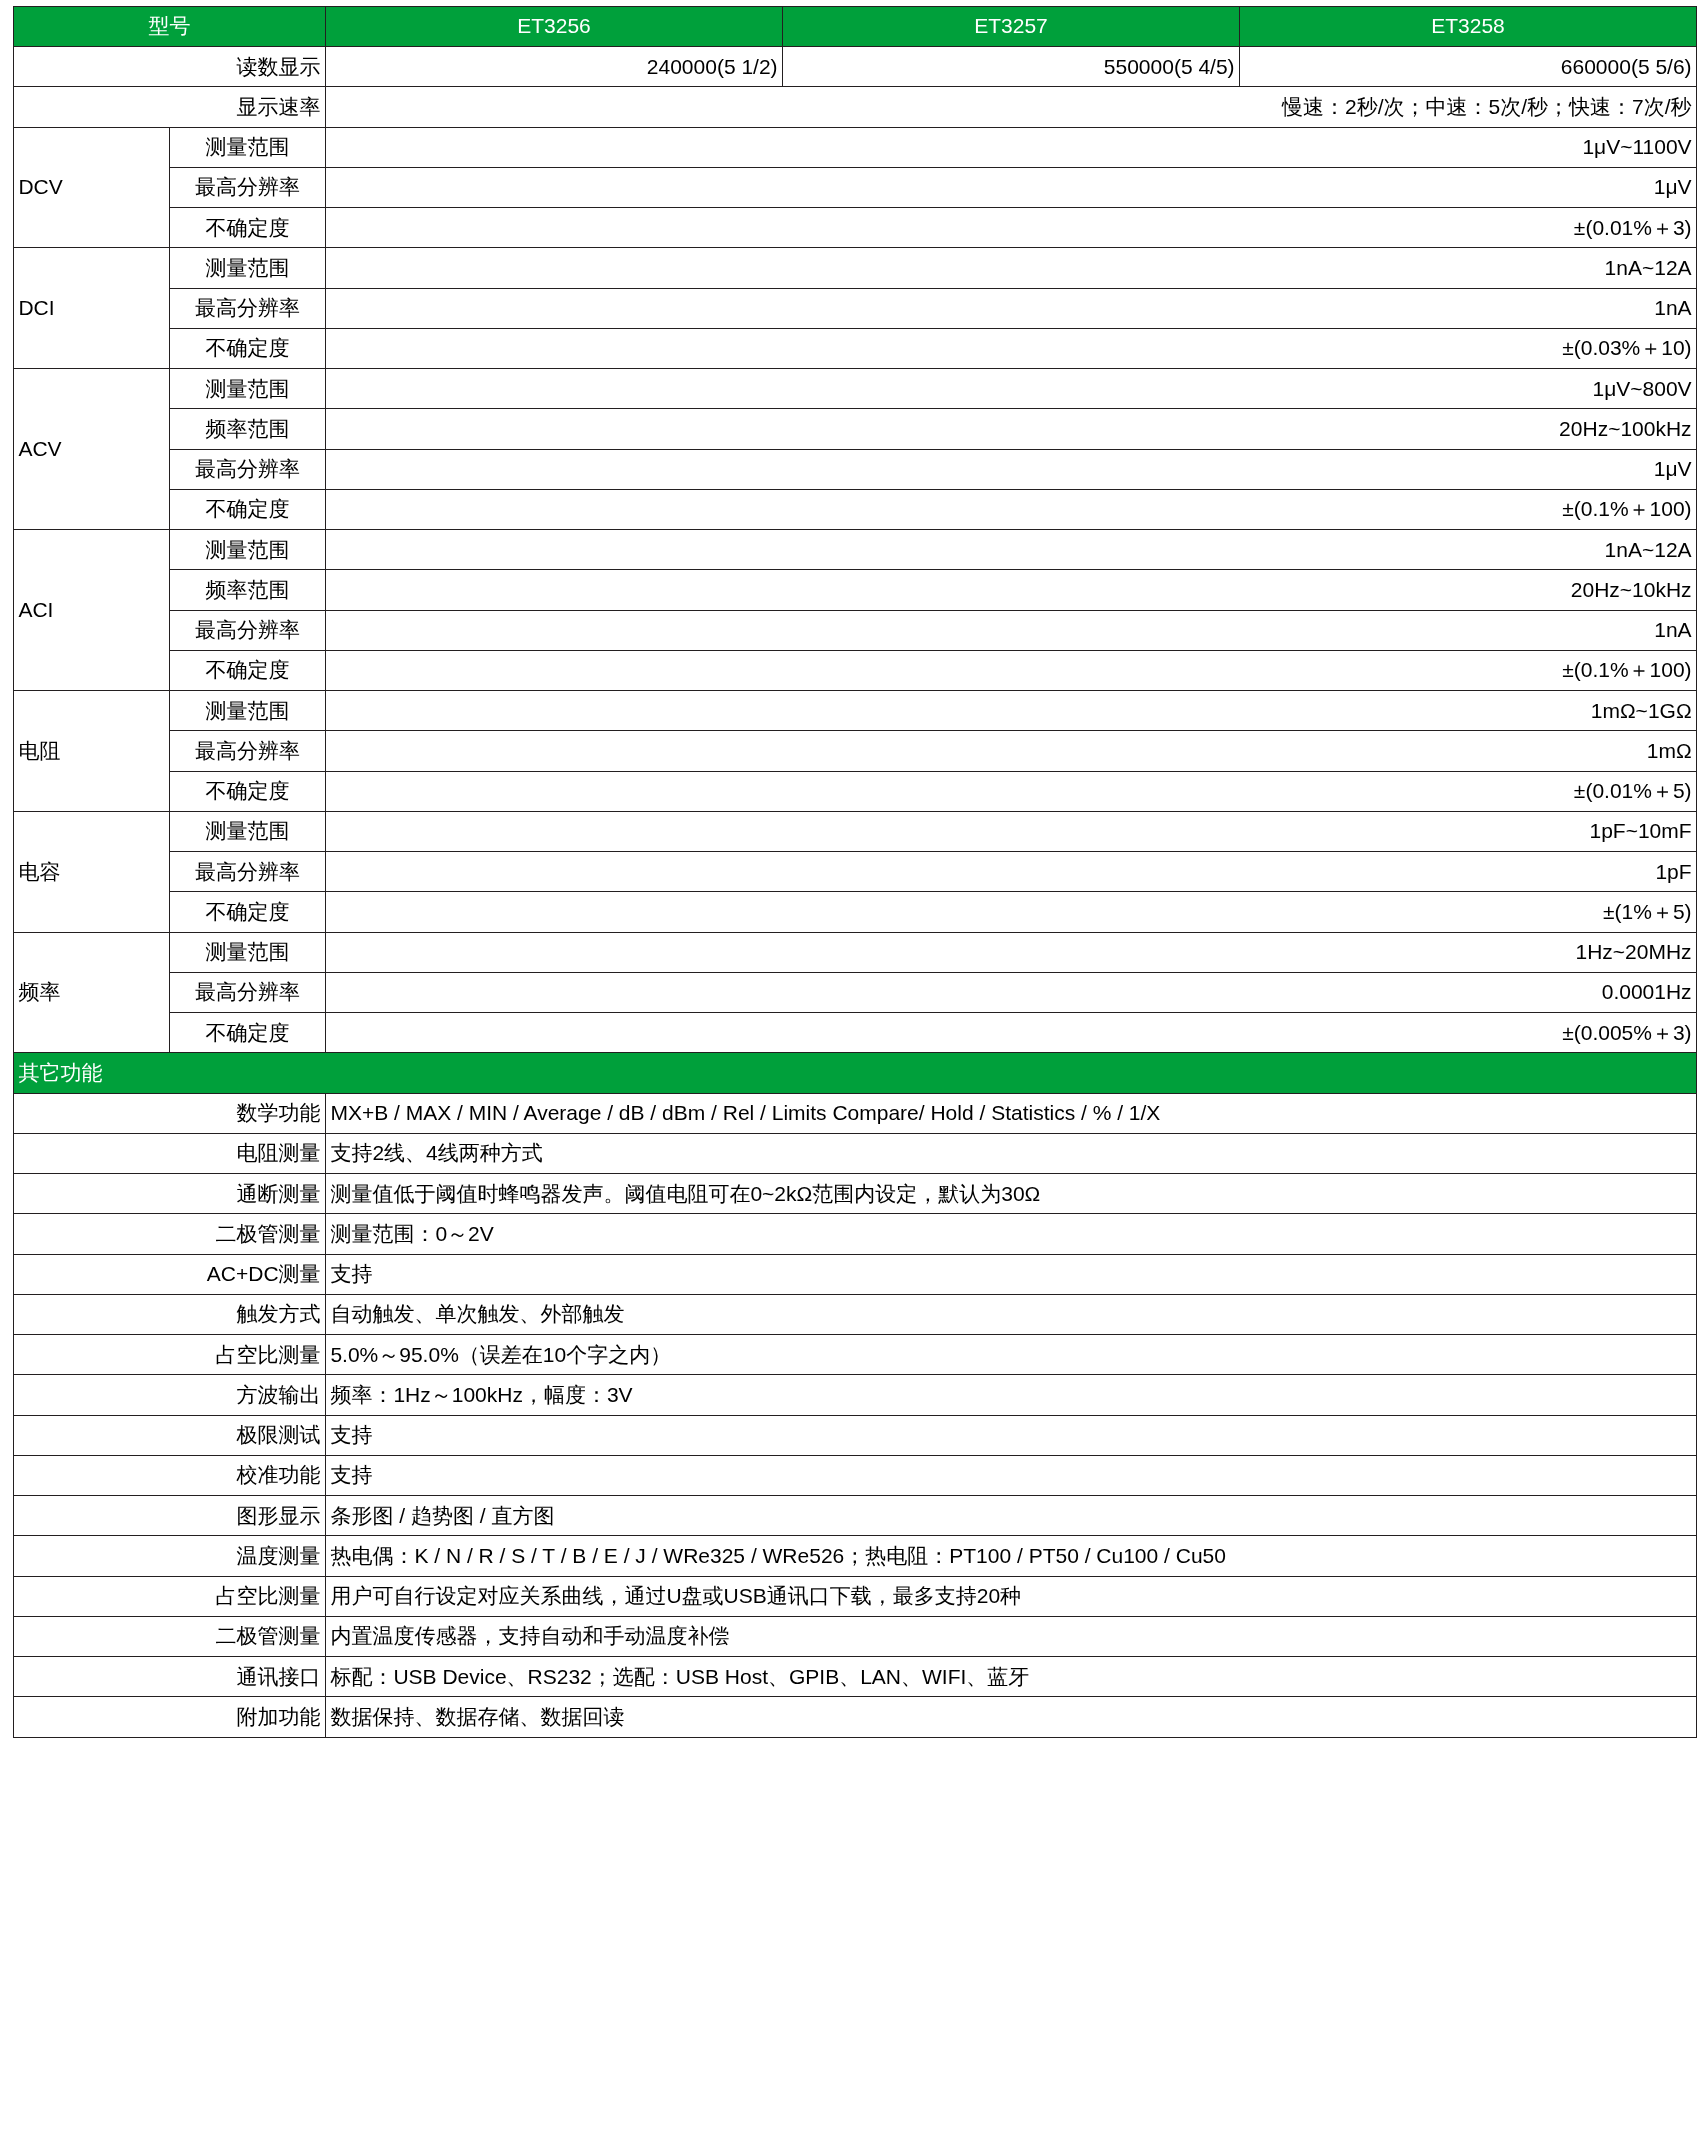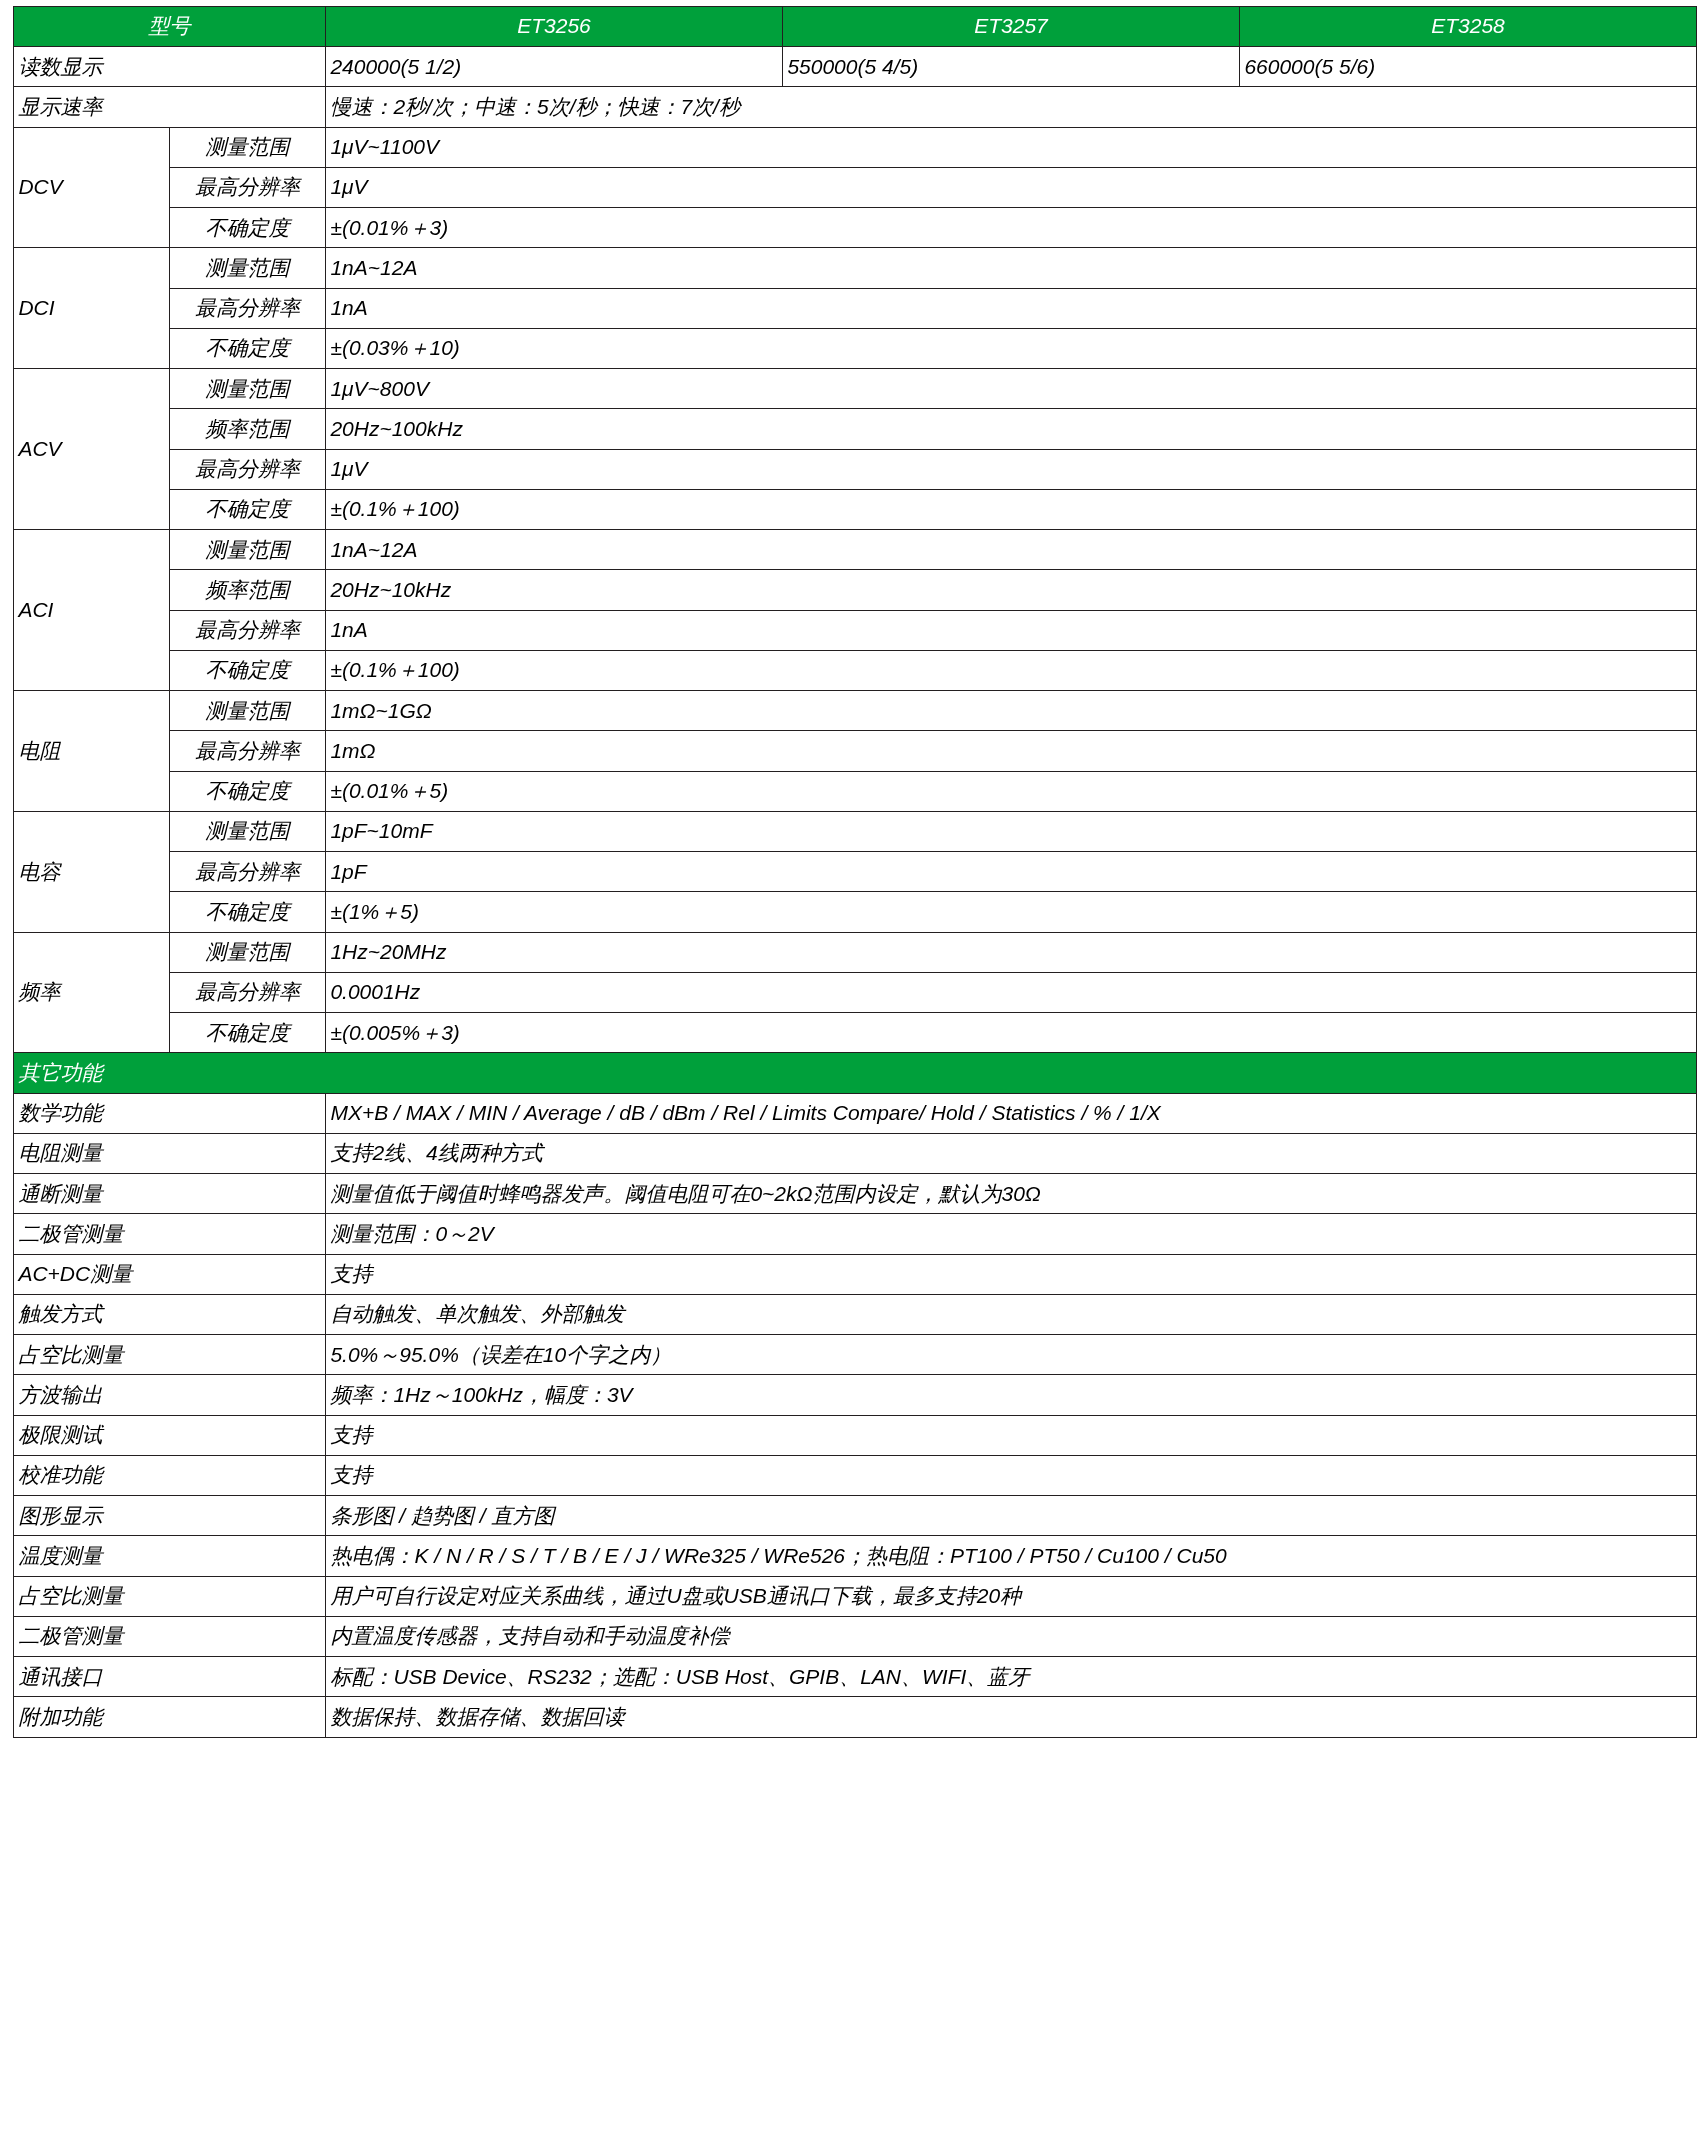--- a/index.html
+++ b/index.html
@@ -15,28 +15,27 @@
     width: 1708px;
     box-sizing: border-box;
     padding: 5.8px 13px 13px 13px;
   }
   table.spec {
     border-collapse: collapse;
     table-layout: fixed;
     width: 1682px;
     font-size: 21px;
     line-height: 1.25;
-    font-style: italic;
   }
   table.spec td {
     border: 0.7px solid #231f20;
     padding: 6.5px 4.4px;
     vertical-align: middle;
   }
-  .c-center { text-align: left; }
+  .c-center { text-align: right; }
   .c-left { text-align: left; padding-left: 10.2px; margin-left: 24px; }
   .hdr {
     background: #00a03b;
     color: #ffffff;
     font-weight: normal;
     text-align: center;
   }
   .hdr-left {
     background: #00a03b;
     color: #ffffff;

